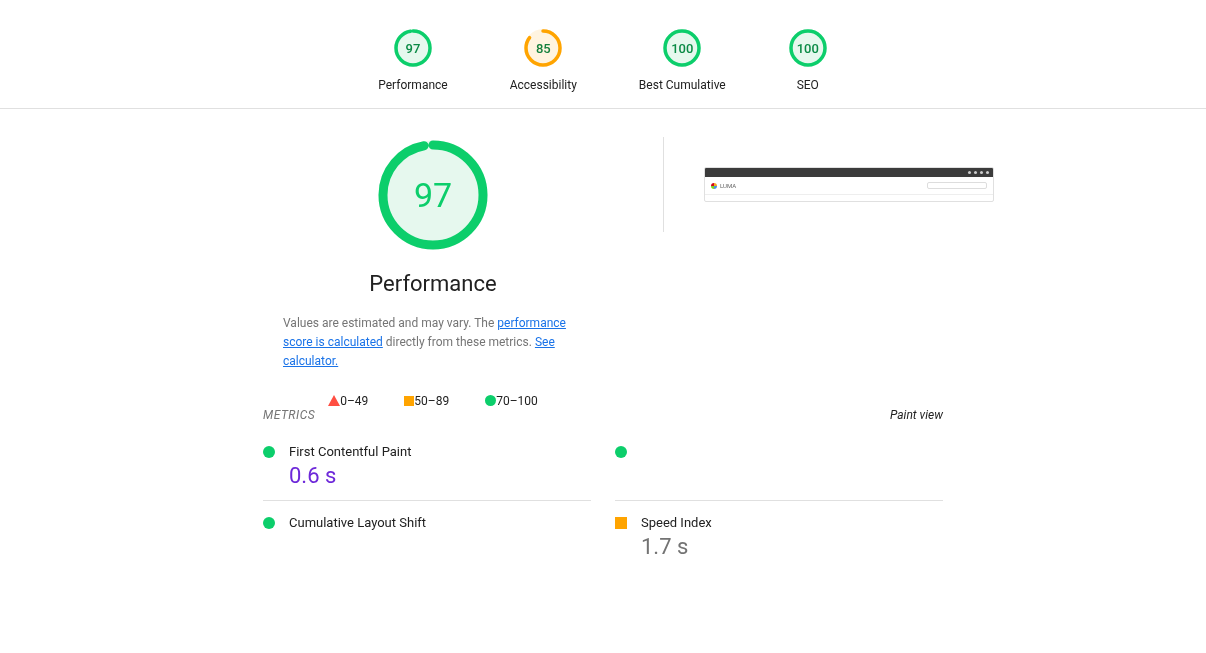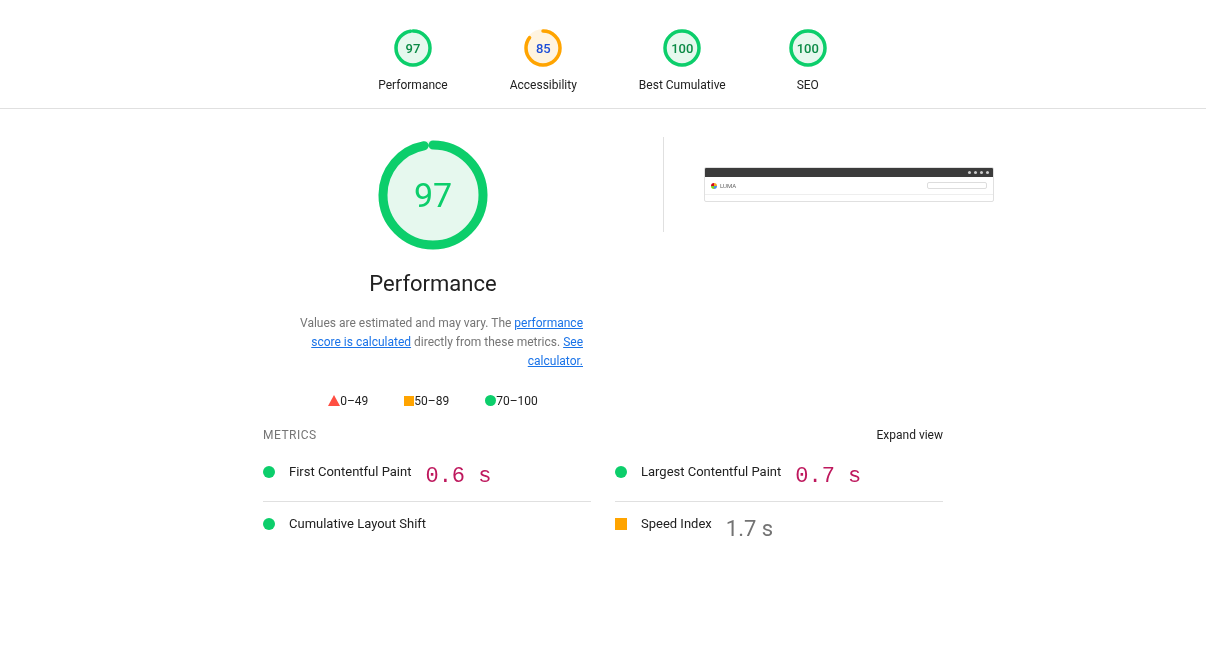--- a/index.html
+++ b/index.html
@@ -59,21 +59,21 @@
     display:flex;flex-direction:column;align-items:center;
   }
   .gauge-big{position:relative;width:116px;height:116px;}
   .gauge-big svg{transform:rotate(-90deg);}
   .gauge-big .val{
     position:absolute;inset:0;display:flex;align-items:center;justify-content:center;
     font-size:34px;color:var(--green);font-weight:400;
   }
   .perf-title{font-size:22px;margin:18px 0 0 0;font-weight:400;}
   .perf-desc{
-    font-size:12px;color:var(--muted);text-align:right;
+    font-size:12px;color:var(--muted);text-align:left;
     margin-top:18px;line-height:1.6;
     max-width:300px;
   }
   .perf-desc a{color:var(--link);text-decoration:underline;}
 
   .thumb-col{
     flex:1;
     border-left:1px solid var(--line);
     padding:30px 0 30px 40px;
     display:flex;align-items:flex-start;justify-content:center;
@@ -108,45 +108,45 @@
     margin-top:22px;
   }
   .scale .item{display:flex;align-items:center;}
   .tri{width:0;height:0;border-left:6px solid transparent;border-right:6px solid transparent;border-bottom:11px solid var(--red);}
   .sq{width:10px;height:10px;background:var(--orange);}
   .circ{width:11px;height:11px;border-radius:50%;background:var(--green);}
 
   
   .metrics-head{
     display:flex;justify-content:space-between;align-items:flex-start;
-    margin-top:20px;
     font-size:12px;
+    font-style:italic;
   }
   .metrics-head .left{color:#757575;letter-spacing:0.5px;}
   .metrics-head .right{color:var(--text);cursor:pointer;}
 
   .metrics-grid{
     display:grid;
     grid-template-columns:1fr 1fr;
     column-gap:24px;
     margin-top:4px;
   }
   .metric{
     border-top:1px solid var(--line);
     padding:14px 0 12px 0;
     display:flex;align-items:flex-start;gap:14px;
   }
   .metric.first-row{border-top:none;padding-top:18px;}
   .metric .dot{width:12px;height:12px;border-radius:50%;flex:0 0 12px;margin-top:2px;}
   .metric .dot.green{background:var(--green);}
   .metric .dot.sq{border-radius:0;background:var(--orange);}
-  .metric .txt{display:flex;flex-direction:row;gap:14px;}
+  .metric .txt{display:flex;flex-direction:column;gap:4px;}
   .metric .name{font-size:13px;}
   .metric .value{font-size:22px;}
-  .metric .value.green{color:#be185d;font-family:Liberation Mono, monospace;}
+  .metric .value.green{color:#6d28d9;}
   .metric .value.red{color:#737373;}
 
 </style>
 </head>
 <body>
 
 <div class="summary">
   <div class="summary-item">
     <div class="gauge-small">
       <svg width="40" height="40">
@@ -156,21 +156,21 @@
       <div class="val" style="color:#0a8a45">97</div>
     </div>
     <div class="summary-label">Performance</div>
   </div>
   <div class="summary-item">
     <div class="gauge-small">
       <svg width="40" height="40">
           <circle cx="20" cy="20" r="17" fill="#fff4e0" stroke="#fff4e0" stroke-width="3.5"></circle>
           <circle cx="20" cy="20" r="17" fill="none" stroke="#ffa400" stroke-width="3.5" stroke-linecap="round" stroke-dasharray="106.81415022205297" stroke-dashoffset="16.022122533307947"></circle>
         </svg>
-      <div class="val" style="color:#1d4ed8">85</div>
+      <div class="val" style="color:#15803d">85</div>
     </div>
     <div class="summary-label">Accessibility</div>
   </div>
   <div class="summary-item">
     <div class="gauge-small">
       <svg width="40" height="40">
           <circle cx="20" cy="20" r="17" fill="#e6f8ee" stroke="#e6f8ee" stroke-width="3.5"></circle>
           <circle cx="20" cy="20" r="17" fill="none" stroke="#0cce6b" stroke-width="3.5" stroke-linecap="round" stroke-dasharray="106.81415022205297" stroke-dashoffset="0"></circle>
         </svg>
       <div class="val" style="color:#0a8a45">100</div>
@@ -236,37 +236,33 @@
             </span>
           <span class="search"></span>
         </div>
         <div class="body"></div>
       </div>
     </div>
   </div>
 
   <div class="metrics-head">
     <span class="left">METRICS</span>
-    <span class="right">Expand view</span>
+    <span class="right">Paint view</span>
   </div>
 
   <div class="metrics-grid">
     <div class="metric first-row">
       <span class="dot green"></span>
       <span class="txt">
         <span class="name">First Contentful Paint</span>
         <span class="value green">0.6 s</span>
       </span>
     </div>
     <div class="metric first-row">
       <span class="dot green"></span>
-      <span class="txt">
-        <span class="name">Largest Contentful Paint</span>
-        <span class="value green">0.7 s</span>
-      </span>
     </div>
     <div class="metric">
       <span class="dot green"></span>
       <span class="txt">
         <span class="name">Cumulative Layout Shift</span>
       </span>
     </div>
     <div class="metric">
       <span class="dot sq"></span>
       <span class="txt">

